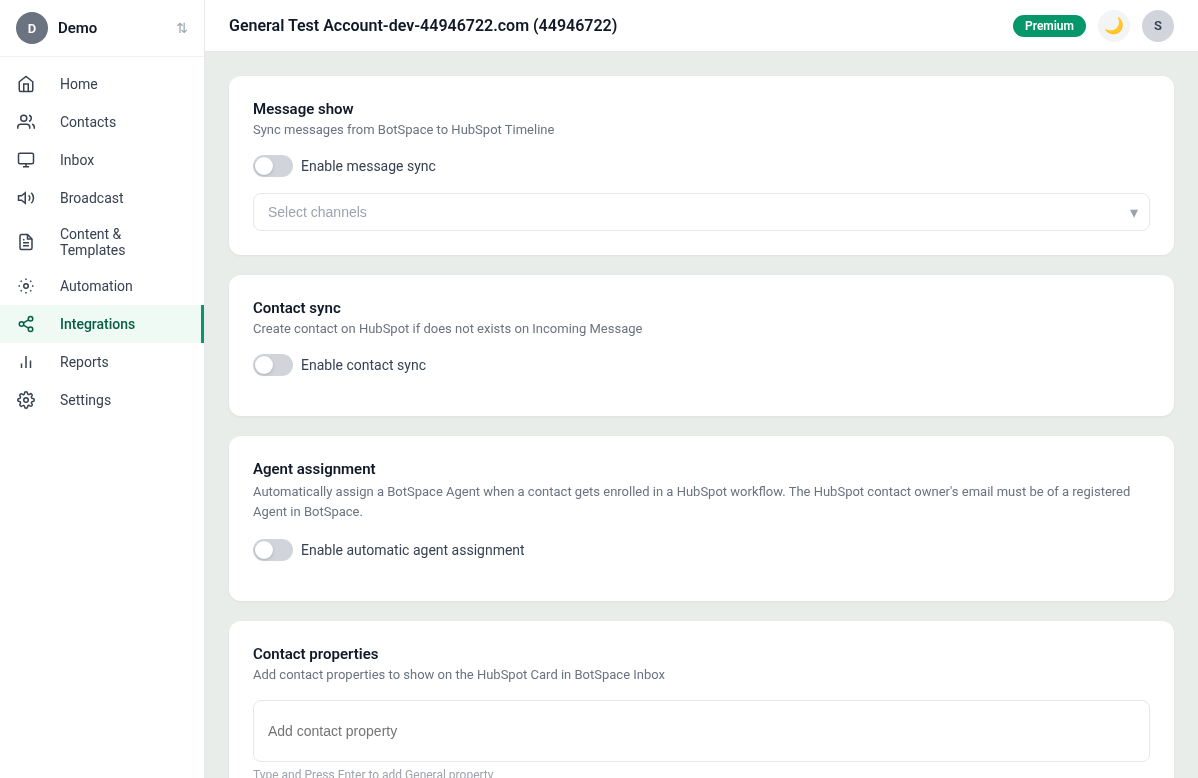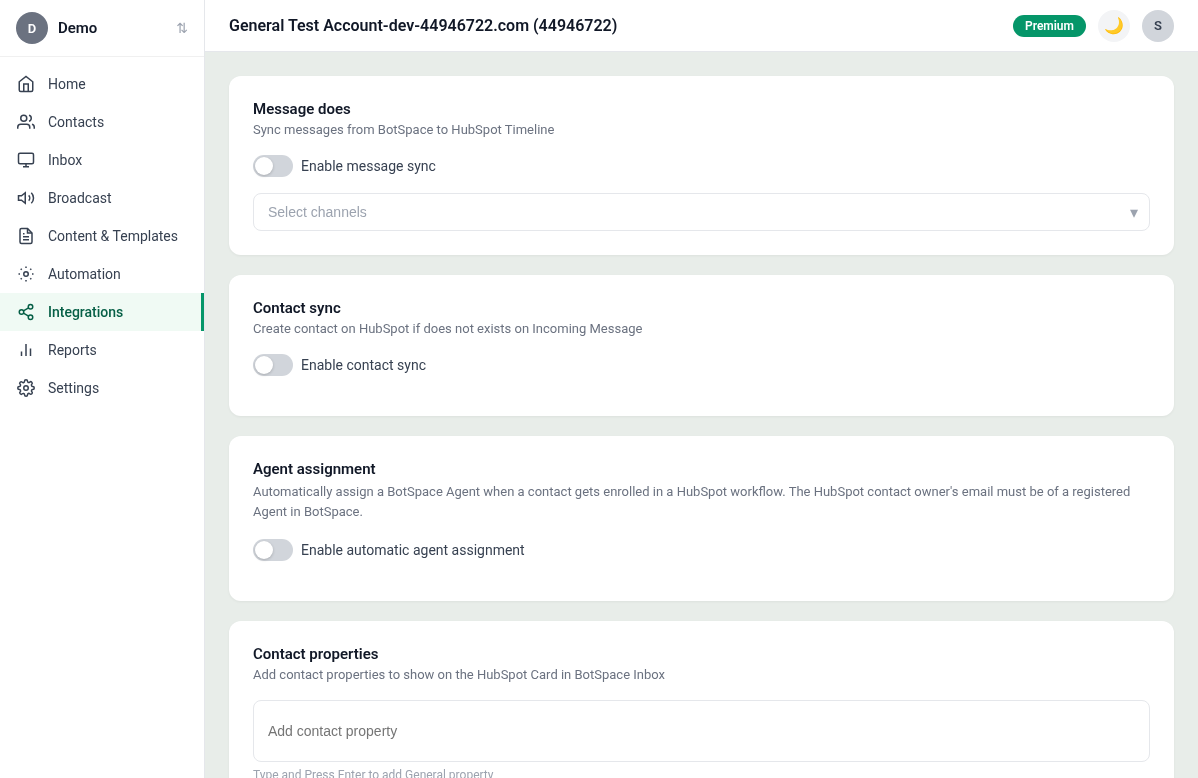--- a/index.html
+++ b/index.html
@@ -5,21 +5,21 @@
     * { margin: 0; padding: 0; box-sizing: border-box; }
     body { font-family: -apple-system, BlinkMacSystemFont, 'Segoe UI', Roboto, sans-serif; background: #e8ede9; display: flex; height: 778px; overflow: hidden; }
 
     
     .sidebar { width: 205px; background: #fff; height: 100%; display: flex; flex-direction: column; border-right: 1px solid #e5e7eb; flex-shrink: 0; }
     .sidebar-header { display: flex; align-items: center; padding: 12px 16px; border-bottom: 1px solid #f0f0f0; gap: 10px; }
     .sidebar-avatar { width: 32px; height: 32px; background: #6b7280; border-radius: 50%; display: flex; align-items: center; justify-content: center; color: white; font-size: 13px; font-weight: 600; }
     .sidebar-title { font-size: 15px; font-weight: 600; color: #111827; flex: 1; }
     .sidebar-chevron { color: #9ca3af; font-size: 14px; }
     .sidebar-nav { display: flex; flex-direction: column; padding: 8px 0; flex: 1; }
-    .nav-item { display: flex; align-items: center; gap: 12px; padding: 9px 16px; cursor: pointer; color: #374151; font-size: 14px; border-radius: 0; transition: background 0.15s; }
+    .nav-item { display: flex; align-items: center; gap: 24px; padding: 9px 16px; cursor: pointer; color: #374151; font-size: 14px; border-radius: 0; transition: background 0.15s; }
     .nav-item.active { background: #f0faf4; color: #065f46; font-weight: 500; border-right: 3px solid #059669; }
     .nav-icon { width: 20px; height: 20px; display: flex; align-items: center; justify-content: center; flex-shrink: 0; }
 
     
     .main { flex: 1; display: flex; flex-direction: column; overflow: hidden; }
     .topbar { background: #fff; border-bottom: 1px solid #e5e7eb; padding: 0 24px; height: 52px; display: flex; align-items: center; justify-content: space-between; flex-shrink: 0; }
     .topbar-title { font-size: 16px; font-weight: 600; color: #111827; }
     .topbar-right { display: flex; align-items: center; gap: 12px; }
     .premium-badge { background: #059669; color: white; font-size: 12px; font-weight: 600; padding: 4px 12px; border-radius: 20px; }
     .theme-toggle { width: 32px; height: 32px; border-radius: 50%; background: #f3f4f6; display: flex; align-items: center; justify-content: center; cursor: pointer; font-size: 16px; }
@@ -167,21 +167,21 @@
     <div class="topbar-right">
       <div class="premium-badge">Premium</div>
       <div class="theme-toggle">🌙</div>
       <div class="user-avatar">S</div>
     </div>
   </div>
 
   <div class="content">
 
     <div class="card">
-      <div class="card-title">Message does</div>
+      <div class="card-title">Message show</div>
       <div class="card-subtitle">Sync messages from BotSpace to HubSpot Timeline</div>
       <div class="toggle-row">
         <div class="toggle toggle-cursor"></div>
         <span class="toggle-label">Enable message sync</span>
       </div>
       <div class="select-wrapper">
         <select class="select-field">
           <option value="">Select channels</option>
         </select>
         <span class="select-arrow">▾</span>

